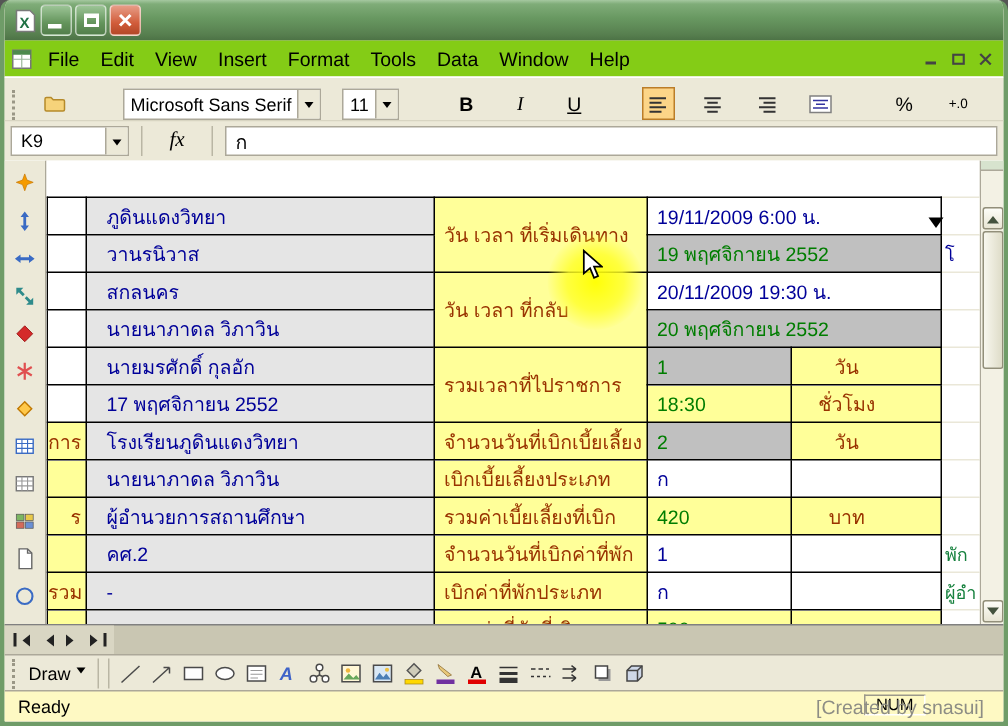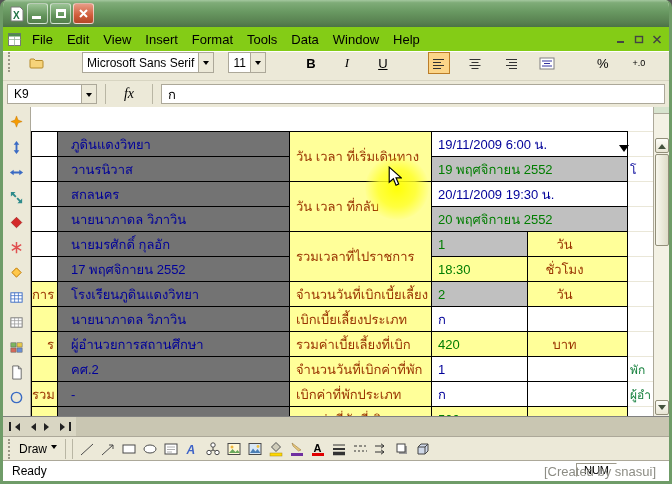--- a/index.html
+++ b/index.html
@@ -12,52 +12,52 @@
 .tb.min,.tb.max{background:linear-gradient(180deg,#9CC496,#63945B 60%,#537E4B)}
 .tb.close{background:linear-gradient(180deg,#E79C86,#D15C3A 60%,#B34727)}
 .tb.min i{display:block;width:9px;height:3px;background:#fff;position:absolute;left:4px;bottom:4px}
 .tb.max i{display:block;width:10px;height:9px;border:2px solid #fff;border-top-width:3px}
 
 .menubar{flex:0 0 24px;display:flex;align-items:center;background:#84cc16;padding:0 4px}
 .menu-item{font-size:13px;padding:3px 7px;color:#000;cursor:default}
 .menu-wins{margin-left:auto;display:flex;gap:2px;align-items:center}
 .mwb{width:16px;height:14px;display:flex;align-items:center;justify-content:center}
 
-.toolbar{flex:0 0 30px;display:flex;align-items:flex-start;background:#ECE9D8;padding:0 3px;gap:14px;border-top:1px solid #fff;border-bottom:1px solid #D8D5C2}
+.toolbar{flex:0 0 30px;display:flex;align-items:flex-end;background:#ECE9D8;padding:0 3px;gap:14px;border-top:1px solid #fff;border-bottom:1px solid #D8D5C2}
 .grip{width:4px;height:20px;border-left:2px dotted #9A9786;margin:0 2px}
 .sep{width:1px;height:20px;background:#B9B6A4;margin:0 3px}
 .tbtn{height:22px;min-width:22px;display:flex;align-items:center;justify-content:center;background:transparent;border:1px solid transparent;font-size:13px;flex-direction:column}
 .tbtn.active{background:#FCD588;border:1px solid #BB7D28}
 .tbtn .b{font-weight:bold}.tbtn .i{font-style:italic;font-family:"Liberation Serif","DejaVu Serif",serif}.tbtn .u{text-decoration:underline}
 .combo{height:21px;background:#fff;border:1px solid #ACA899;display:flex;align-items:center;font-size:12px}
 .combo .txt{padding:0 4px;flex:1;white-space:nowrap;overflow:hidden}
 .combo .dd{width:15px;height:100%;background:#ECE9D8;border-left:1px solid #ACA899;display:flex;align-items:center;justify-content:center}
 .caret{width:0;height:0;border:3px solid transparent;border-top:4px solid #000;margin-top:4px}
 .smalltxt{font-size:9px;line-height:9px}
 .fc-bar{width:12px;height:3px;margin-top:1px}
 .chev{margin-left:auto;margin-right:2px;width:14px;display:flex;flex-direction:column;align-items:center;gap:1px}
 .chev .bar{width:7px;height:2px;background:#3a3a3a}
 
 .formulabar{flex:0 0 26px;display:flex;align-items:center;background:#ECE9D8;padding:2px 4px;gap:5px}
-.namebox{width:90px;height:20px;background:#fff;border:1px solid #ACA899;display:flex;align-items:center;font-size:12px}
+.namebox{width:79px;height:20px;background:#fff;border:1px solid #ACA899;display:flex;align-items:center;font-size:12px}
 .namebox .txt{flex:1;padding-left:6px}
 .namebox .dd{width:15px;height:100%;background:#ECE9D8;border-left:1px solid #ACA899;display:flex;align-items:center;justify-content:center}
 .fx{width:30px;text-align:center;font-family:"Liberation Serif","DejaVu Serif",serif;font-style:italic;font-size:14px}
 .ffield{flex:1;height:20px;background:#fff;border:1px solid #ACA899;font-size:13px;display:flex;align-items:center;padding-left:6px}
 
 .workarea{flex:0 0 309px;display:flex;background:#fff;overflow:hidden}
 .lefttools{flex:0 0 28px;background:#ECE9D8;border-right:1px solid #ACA899;display:flex;flex-direction:column;align-items:center;padding-top:4px;gap:2px}
 .ltb{width:24px;height:23px;display:flex;align-items:center;justify-content:center;border:1px solid transparent;background:transparent}
 .gridwrap{position:relative;flex:0 0 622px;overflow:hidden;background:#fff}
 table{border-collapse:collapse;table-layout:fixed;width:622px;margin-top:24px}
 tr{height:25px}
 td{border:1px solid #000;font-size:13px;white-space:nowrap;overflow:hidden;vertical-align:middle;padding:0}
 td.sl{background:#fff;color:#993300;text-align:right;padding-right:3px}
 td.sl.y{background:#FFFF99}
-td.nm{background:#737373;color:#000099;padding-left:13px}
+td.nm{background:#e5e5e5;color:#000099;padding-left:13px}
 td.lb{background:#FFFF99;color:#993300;padding-left:6px}
 td.vw{background:#fff;color:#000099;padding-left:6px}
 td.vg{background:#C0C0C0;color:#007D00;padding-left:6px}
 td.vy{background:#FFFF99;color:#007D00;padding-left:6px}
 td.un{background:#FFFF99;color:#993300;text-align:center;padding-right:26px}
 td.un.e{background:#fff}
 td.fr{border:1px solid #EAE7D8;border-left:1px solid #000;background:#fff;color:#15803d;padding:0 2px;font-size:12px}
 td.fr.b{color:#000099}
 .filt{position:absolute;left:588px;top:38px;width:0;height:0;border:5px solid transparent;border-top:7px solid #000}
 .spot{position:absolute;left:334px;top:49px;width:64px;height:64px;border-radius:50%;z-index:5;background:radial-gradient(circle,rgba(255,255,0,.95) 0%,rgba(255,255,40,.8) 42%,rgba(255,255,90,0) 72%)}
@@ -80,21 +80,21 @@
 .nbar{width:2px;height:9px;background:#222}
 .tabs{display:flex;margin-left:6px}
 .tab{height:100%;padding:0 14px;background:#E3E0CB;clip-path:polygon(0 0,100% 0,calc(100% - 6px) 100%,6px 100%);font-size:12px;margin-left:-7px;color:#000;display:flex;align-items:center}
 .tab.active{background:#fff;font-weight:bold;position:relative;z-index:2}
 .tabfill{flex:1}
 
 .drawbar{flex:0 0 24px;background:#ECE9D8;border-top:1px solid #ACA899;display:flex;align-items:center;padding:0 3px;gap:0}
 .dtext{font-size:12px;padding:2px 5px;display:flex;align-items:center;gap:4px}
 .dbtn{width:21px;height:20px;display:flex;align-items:center;justify-content:center;flex-direction:column}
 
-.statusbar{flex:1;position:relative;background:#ffffff;border-top:1px solid #ACA899;display:flex;align-items:center;font-size:12px}
+.statusbar{flex:1;position:relative;background:#fef9c3;border-top:1px solid #ACA899;display:flex;align-items:center;font-size:12px}
 .ready{padding-left:9px}
 .num{position:absolute;right:52px;top:2px;border:1px solid;border-color:#9C998B #FFF #FFF #9C998B;padding:0 7px;font-size:11px}
 .mark{position:absolute;right:13px;bottom:2px;color:#8D8D85;font-size:13px;white-space:nowrap;z-index:3}
 svg{display:block}
 </style>
 </head>
 <body>
 
 <div class="window">
 

